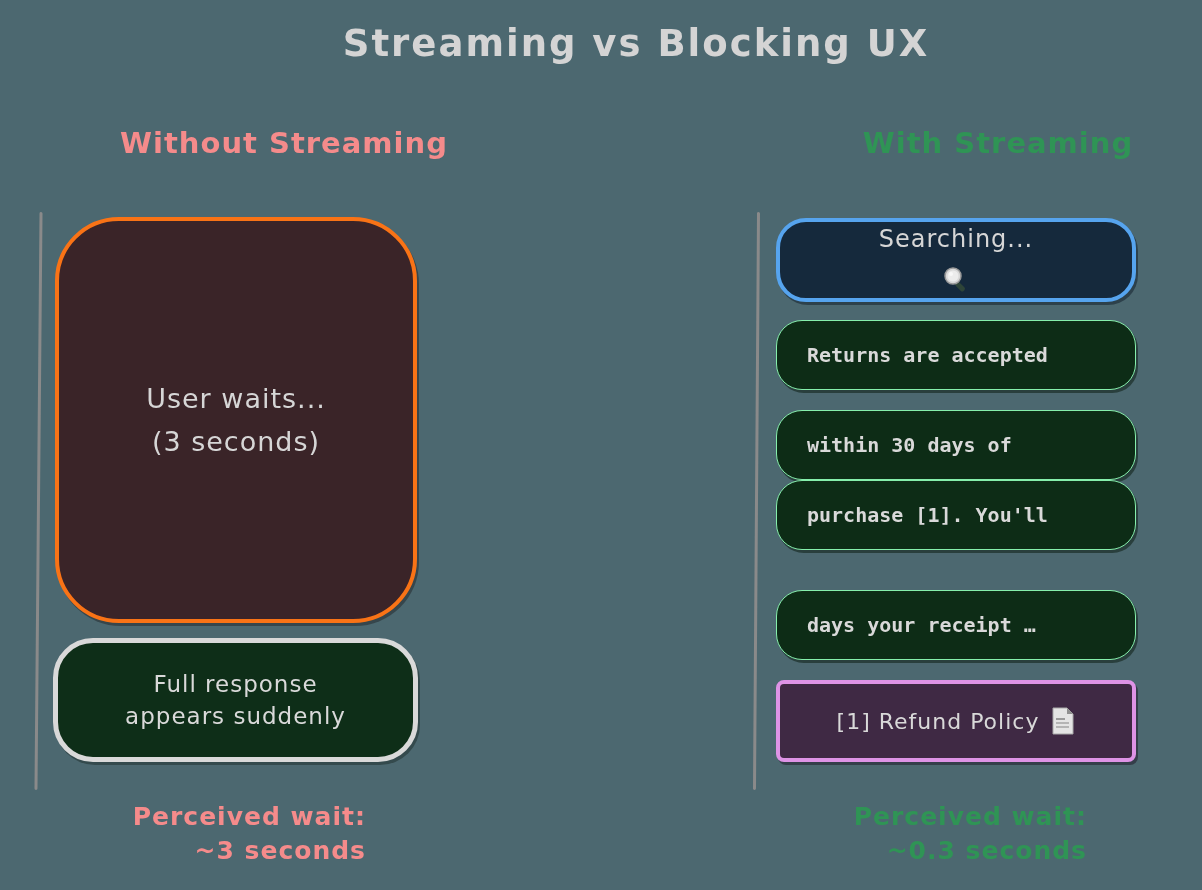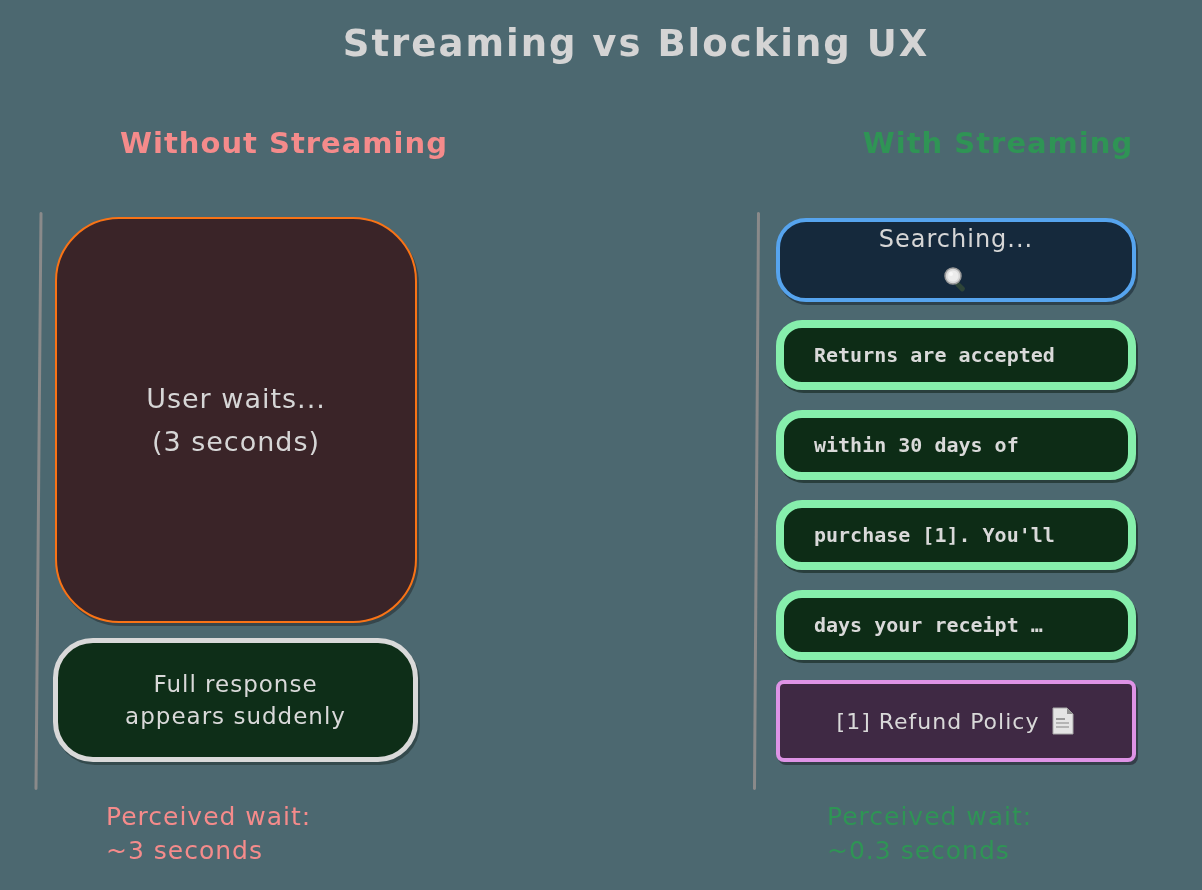--- a/index.html
+++ b/index.html
@@ -24,55 +24,55 @@
   .vline {
     position:absolute; top:212px; width:3px; height:578px;
     background:#8a8a8a; border-radius:2px;
   }
   .vline.left  { left:24px;  transform:rotate(0.5deg); }
   .vline.right { left:742px; transform:rotate(0.4deg); }
 
   .wait-box {
     position:absolute; left:42px; top:217px; width:362px; height:406px;
     box-sizing:border-box; background:#3a2428;
-    border:2px solid #f97316; border-radius:64px;
+    border:4px solid #f97316; border-radius:64px;
     display:flex; flex-direction:column; align-items:center; justify-content:center;
     gap:12px; color:#d6d6d6; font-size:27px; letter-spacing:1px;
     box-shadow:2px 3px 0 rgba(15,8,8,0.35);
   }
   .response-box {
     position:absolute; left:40px; top:638px; width:365px; height:124px;
     box-sizing:border-box; background:#0e2e18;
     border:5px solid #d9d9d9; border-radius:40px;
     display:flex; flex-direction:column; align-items:center; justify-content:center;
     gap:6px; color:#d9d9d9; font-size:23px; letter-spacing:1px;
     box-shadow:2px 3px 0 rgba(10,20,12,0.35);
   }
   .caption {
-    position:absolute; top:800px; text-align:left;
-    font-size:25px; font-weight:normal; line-height:34px; letter-spacing:1px;
+    position:absolute; top:800px; text-align:right;
+    font-size:25px; font-weight:bold; line-height:34px; letter-spacing:1px;
   }
   .caption.left  { left:93px;  width:260px; color:#f58b8b; }
   .caption.right { left:814px; width:260px; color:#2f9455; }
 
   .chip {
     position:absolute; left:763px; width:360px; box-sizing:border-box;
     display:flex; align-items:center;
   }
   .chip.status {
     top:218px; height:84px; background:#15293c;
     border:4px solid #56a4ee; border-radius:30px;
     justify-content:center; gap:12px;
     color:#d6d6d6; font-size:24px; letter-spacing:1px;
     box-shadow:2px 3px 0 rgba(8,18,30,0.45);
     flex-direction:column;
   }
   .chip.token {
     height:70px; background:#0d2c16;
-    border:8px solid #86efac; border-radius:26px;
+    border:1px solid #86efac; border-radius:26px;
     padding-left:30px;
     color:#d9d9d9; font-family:"DejaVu Sans Mono", monospace;
     font-size:20px; font-weight:bold;
     box-shadow:2px 3px 0 rgba(6,22,10,0.5);
   }
   .chip.citation {
     top:680px; height:82px; background:#3f2944;
     border:4px solid #de93e6; border-radius:8px;
     justify-content:center; gap:12px;
     color:#d9d9d9; font-size:22px; letter-spacing:1px;
@@ -117,21 +117,21 @@
       <circle cx="10" cy="9" r="2" fill="#f8f8f8"></circle>
     </svg>
   </div>
 
   <div class="chip token" style="top:320px">
     <span>Returns are accepted</span>
   </div>
   <div class="chip token" style="top:410px">
     <span>within 30 days of</span>
   </div>
-  <div class="chip token" style="top:500px">
+  <div class="chip token" style="top:480px">
     <span>purchase [1]. You'll</span>
   </div>
   <div class="chip token" style="top:590px">
     <span>days your receipt …</span>
   </div>
 
   <div class="chip citation">
     <span>[1] Refund Policy</span>
     <svg class="icon" width="24" height="28" viewBox="0 0 24 28">
       <path d="M2 1 h14 l6 6 v20 h-20 z" fill="#e4e4e4" stroke="#a8a8a8" stroke-width="1"></path>

